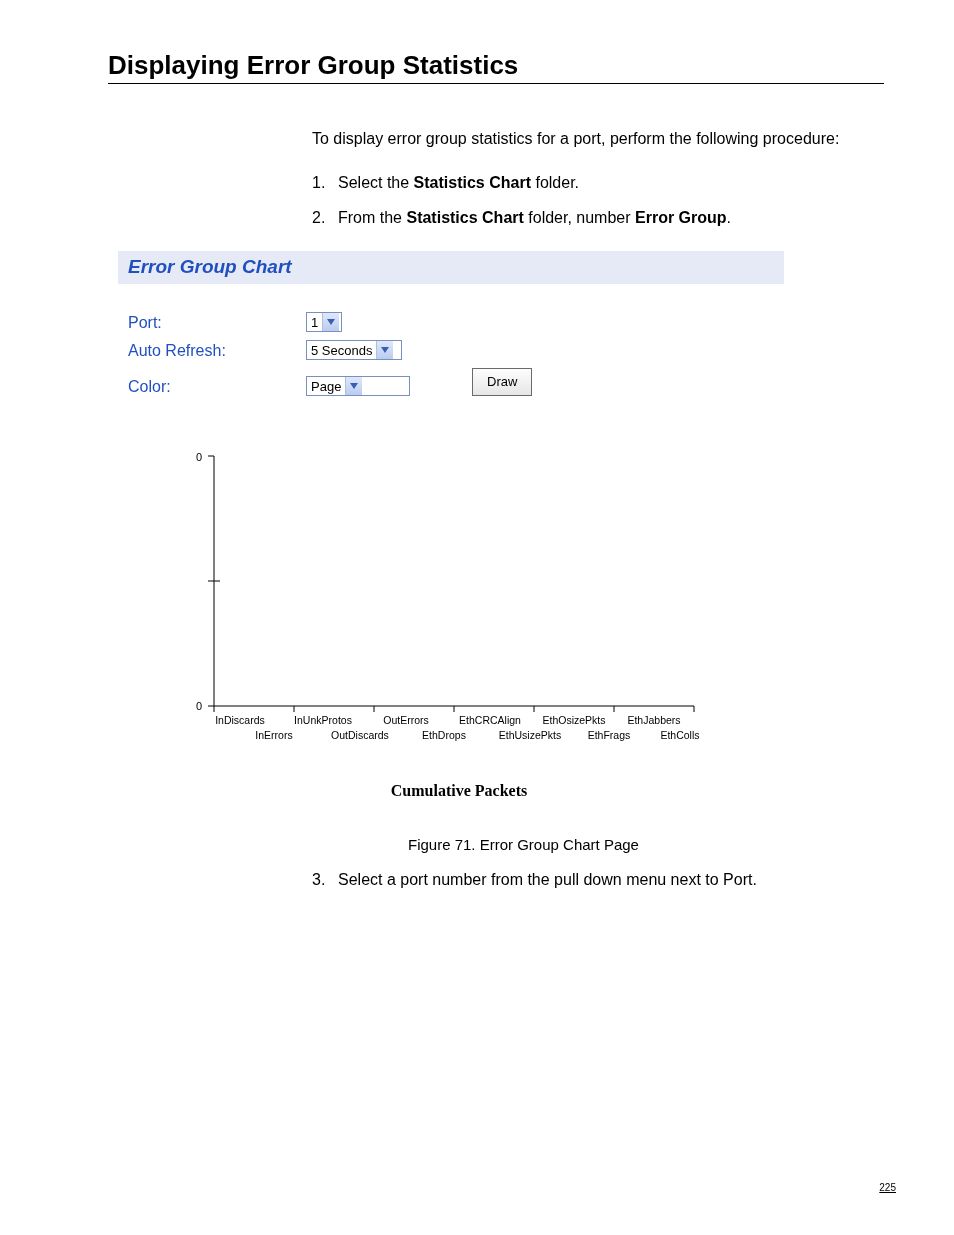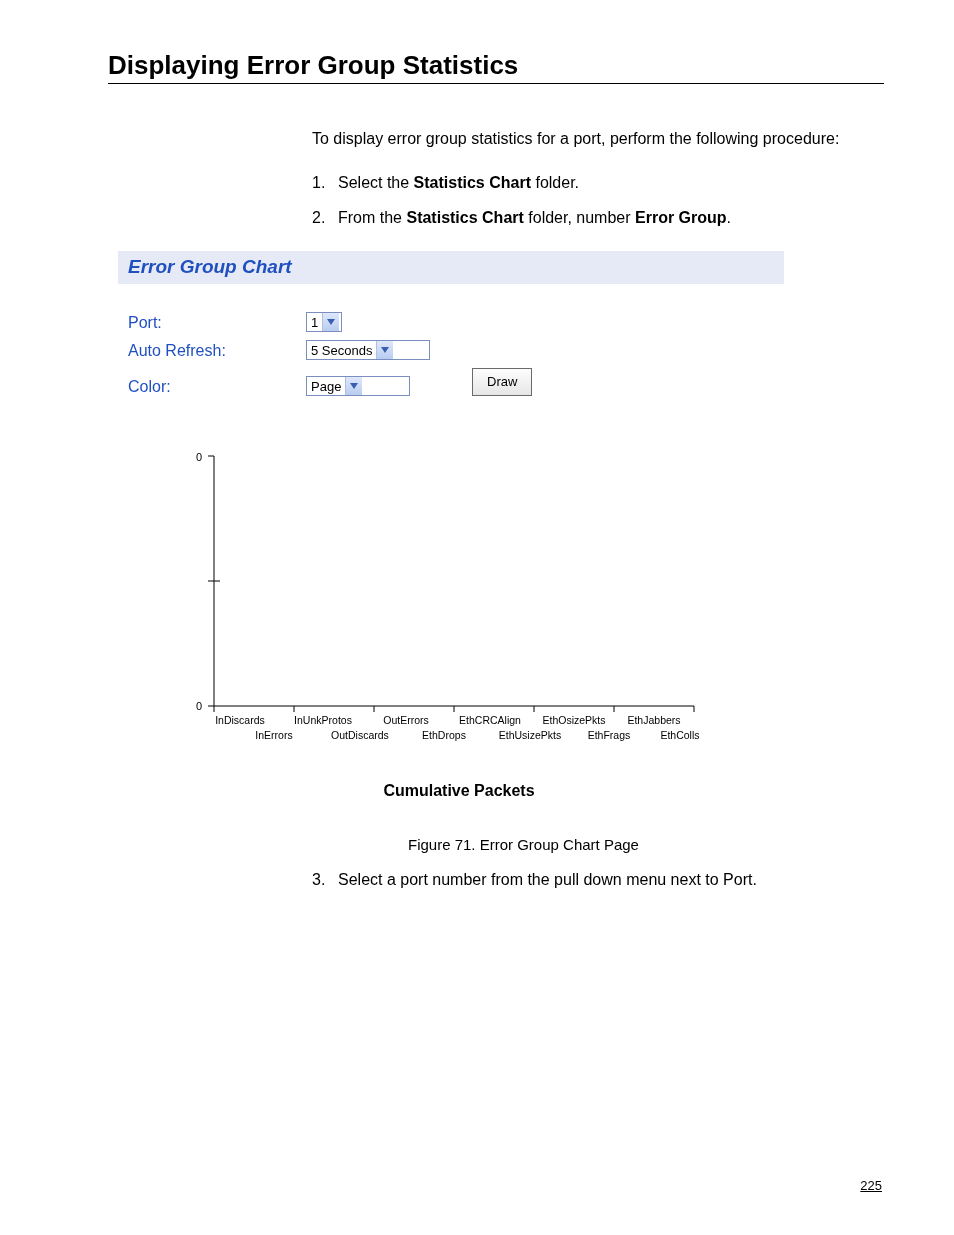--- a/index.html
+++ b/index.html
@@ -90,33 +90,34 @@
   }
 
   .chart-box { margin: 32px 0 0 56px; }
   .chart-svg { display: block; }
   .chart-caption {
     text-align: center;
     font-size: 16px;
     margin-top: 26px;
     margin-left: -40px;
     font-weight: 600;
+    font-family: Liberation Serif, serif;
   }
   .figure-caption {
     text-align: left;
     font-size: 15px;
     margin-top: 36px;
     margin-left: 300px;
   }
   .after-steps { margin-left: 204px; margin-top: 18px; font-size: 16px; }
   .page-number {
     position: absolute;
     bottom: 42px;
-    right: 72px;
-    font-size: 13px;
+    right: 58px;
+    font-size: 10px;
     text-decoration: underline;
   }
 </style>
 </head>
 <body>
 
 <div class="page">
 
   <h1 class="section-title">Displaying Error Group Statistics</h1>
 
@@ -151,21 +152,21 @@
           <span class="arrow">
             <svg viewBox="0 0 8 6">
                 <path d="M0 0 L8 0 L4 6 Z" fill="#3a5fb0"></path>
               </svg>
           </span>
         </div>
       </div>
 
       <div class="form-row">
         <div class="form-label">Auto Refresh:</div>
-        <div class="select-box" style="width:124px;">
+        <div class="select-box" style="width:96px;">
           <span class="sv">5 Seconds</span>
           <span class="arrow">
             <svg viewBox="0 0 8 6">
                 <path d="M0 0 L8 0 L4 6 Z" fill="#3a5fb0"></path>
               </svg>
           </span>
         </div>
       </div>
 
       <div class="form-row">

